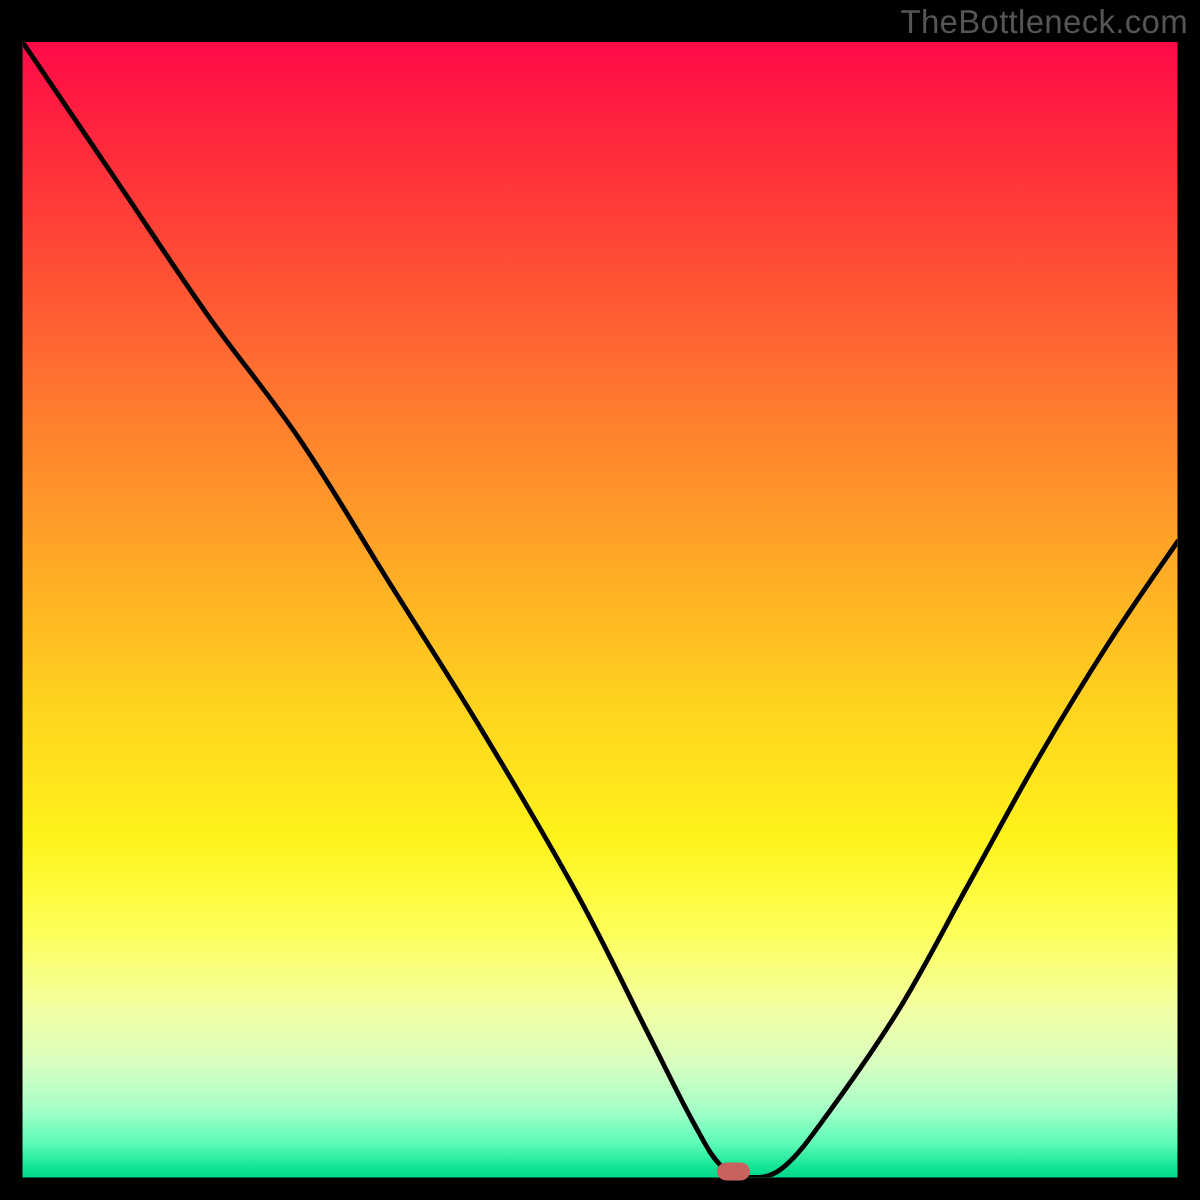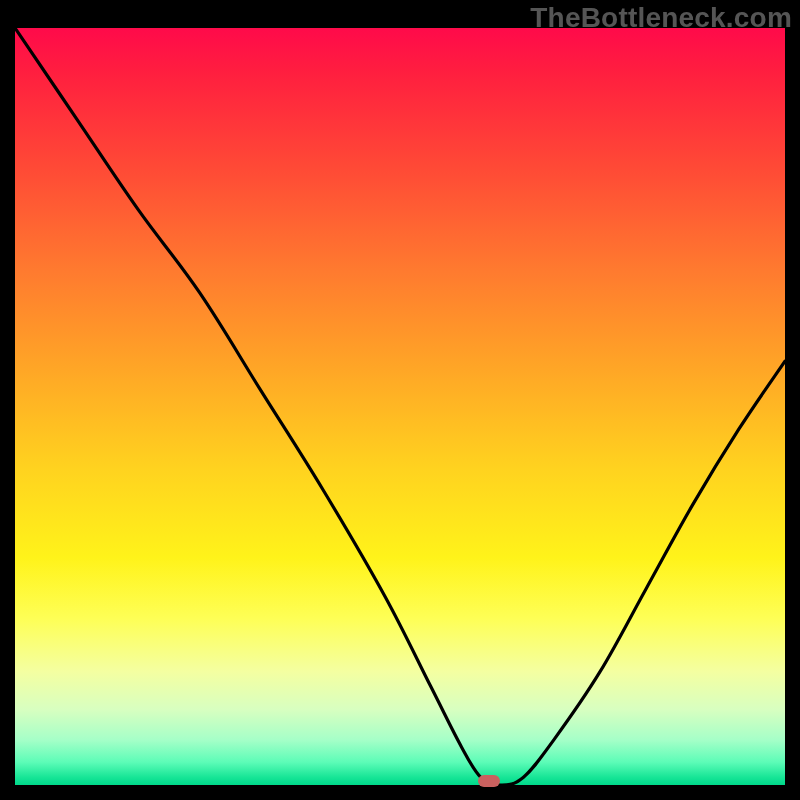--- a/index.html
+++ b/index.html
@@ -15,22 +15,22 @@
     position: relative;
     width: 800px;
     height: 800px;
     background: #000;
   }
   .watermark {
     position: absolute;
     top: 2px;
     right: 8px;
     color: #555;
-    font-size: 28px;
-    font-weight: 700;
+    font-size: 22px;
+    font-weight: 400;
     letter-spacing: 0.2px;
     z-index: 3;
     text-align: right;
   }
   .plot {
     position: absolute;
     left: 15px;
     top: 28px;
     width: 770px;
     height: 757px;

